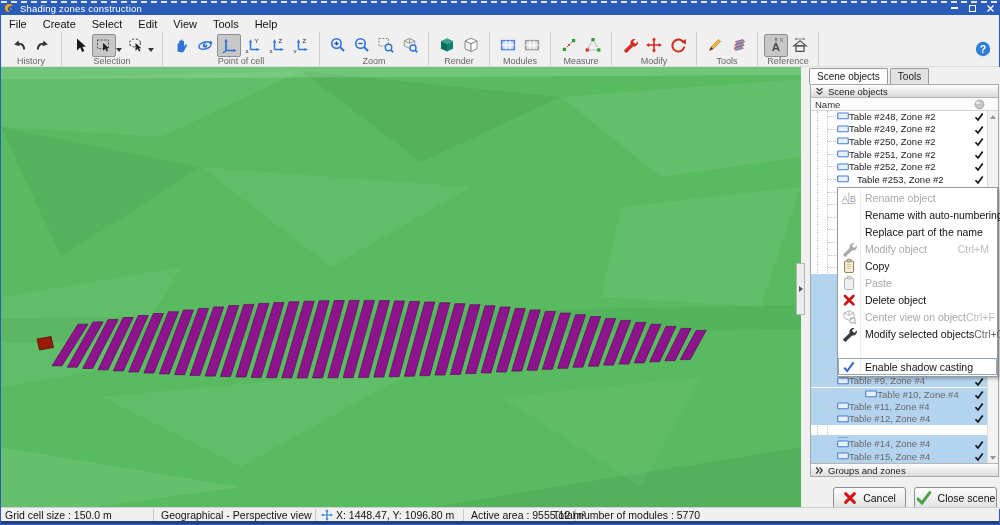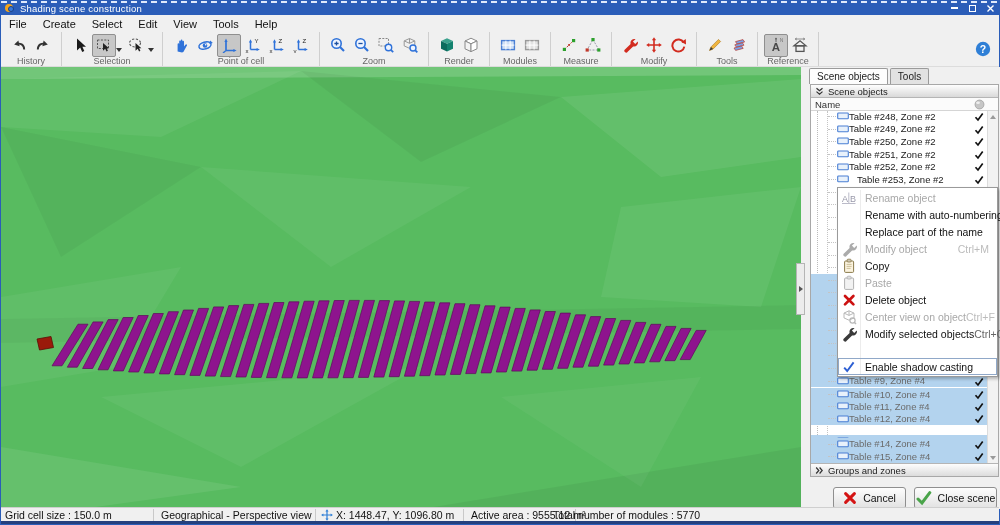--- a/index.html
+++ b/index.html
@@ -83,21 +83,21 @@
 </head>
 <body style="--sel: #b3d3ee; --title: #2b5db8;">
 
 <div class="window">
 
   <div class="titlebar">
     <span class="app-icon">
         <i class="ai1"></i>
         <i class="ai2"></i>
       </span>
-    <span class="title">Shading scene construction</span>
+    <span class="title">Shading zones construction</span>
     <span class="winbtns">
       <span class="wb">
           <i class="min"></i>
         </span>
       <span class="wb">
           <i class="max"></i>
         </span>
       <span class="wb">
         <svg width="9" height="9" viewBox="0 0 9 9">
             <path d="M1.5 1.5 7.5 7.5M7.5 1.5 1.5 7.5" stroke="#fff" stroke-width="1.4"></path>
@@ -569,21 +569,21 @@
               <span class="ticon" data-icon="table-icon">
                 <svg width="12" height="8" viewBox="0 0 12 8">
                   <rect x="0.7" y="1" width="10.6" height="5.8" rx="0.8" fill="#e8f1fb" stroke="#4a7fd4" stroke-width="1.1"></rect>
                 </svg>
               </span>
               <span class="tlabel">Table #9, Zone #4</span>
               <span class="tcheck" data-icon="check-icon"><svg width="10" height="10" viewBox="0 0 10 10">
                   <path d="M1.5 5.2 4 8 8.7 1.6" fill="none" stroke="#111" stroke-width="1.7"></path>
                 </svg></span>
             </div>
-            <div class="tree-row selected" style="top: 277px;">
+            <div class="tree-row selected" style="top: 277px; justify-content: center;">
               <span class="ticon" data-icon="table-icon">
                 <svg width="12" height="8" viewBox="0 0 12 8">
                   <rect x="0.7" y="1" width="10.6" height="5.8" rx="0.8" fill="#e8f1fb" stroke="#4a7fd4" stroke-width="1.1"></rect>
                 </svg>
               </span>
               <span class="tlabel">Table #10, Zone #4</span>
               <span class="tcheck" data-icon="check-icon"><svg width="10" height="10" viewBox="0 0 10 10">
                   <path d="M1.5 5.2 4 8 8.7 1.6" fill="none" stroke="#111" stroke-width="1.7"></path>
                 </svg></span>
             </div>

